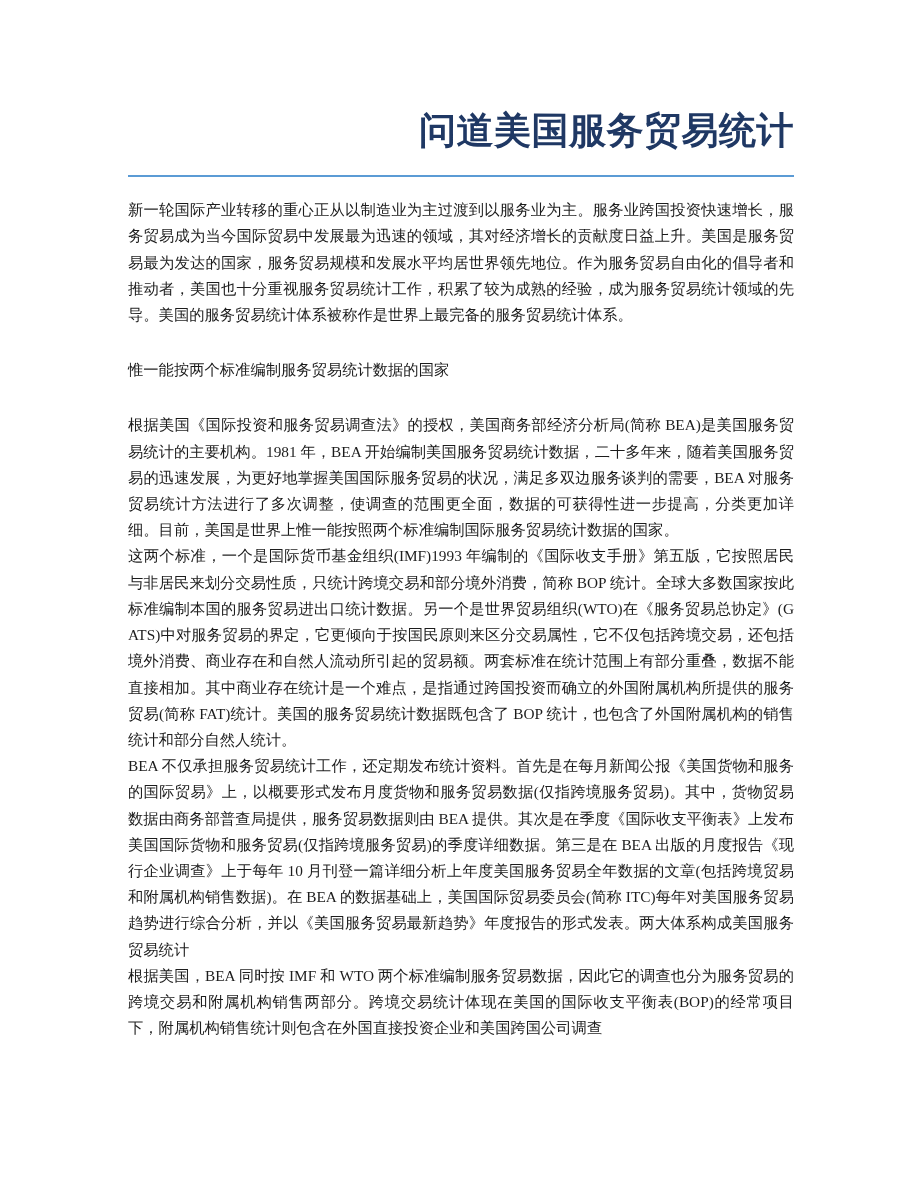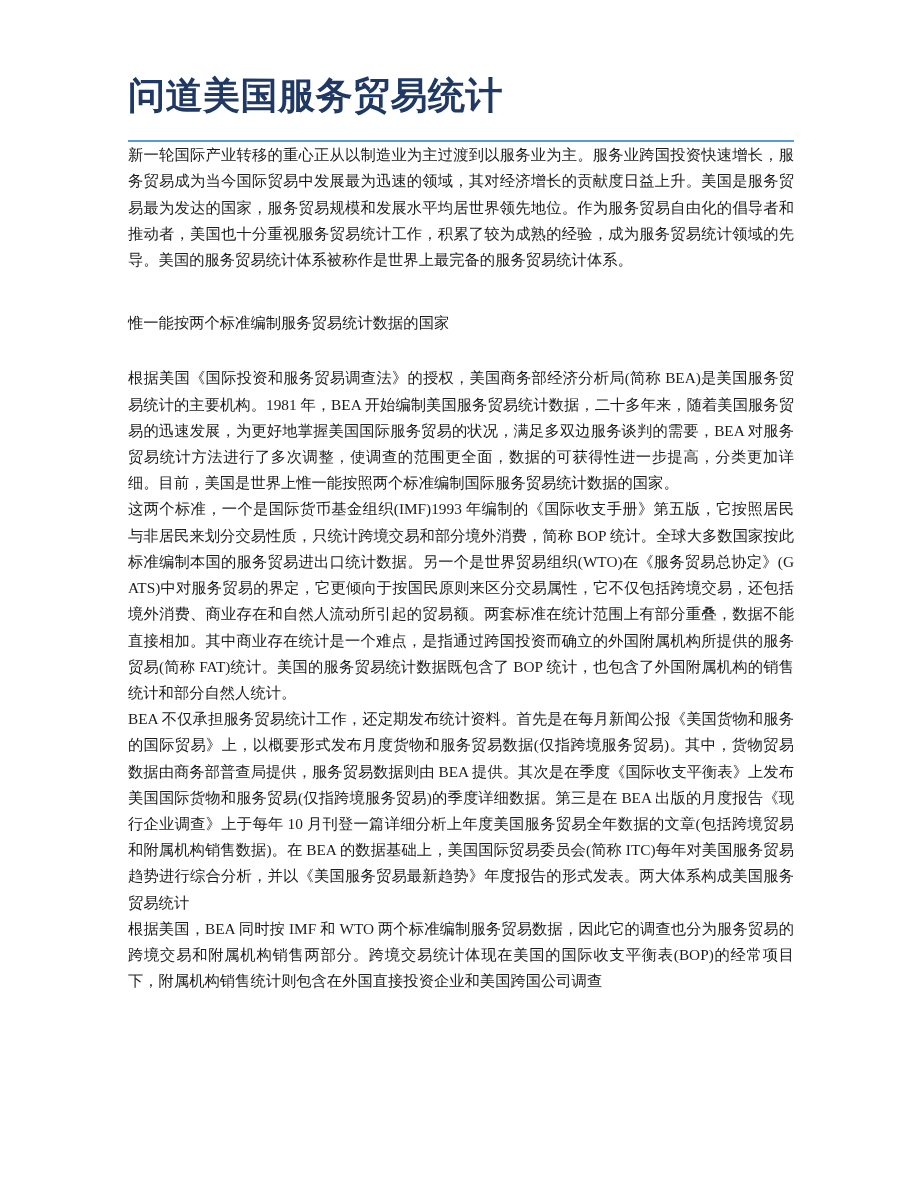--- a/index.html
+++ b/index.html
@@ -22,22 +22,22 @@
     box-sizing: border-box;
   }
   .content {
     position: absolute;
     left: 128px;
     top: 0;
     width: 666px;
   }
   .doc-title {
     margin: 0;
-    padding-top: 73px;
-    text-align: left;
+    padding-top: 108px;
+    text-align: right;
     font-family: "Liberation Sans", "DejaVu Sans", sans-serif;
     font-size: 37px;
     font-weight: bold;
     line-height: 1.25;
     letter-spacing: 0.5px;
     color: #1F3864;
     white-space: nowrap;
   }
   .title-rule {
     margin: 21px 0 0 0;
@@ -48,22 +48,22 @@
   }
   .body-block {
     margin: 0;
     font-size: 15.3px;
     line-height: 26.2px;
     text-align: justify;
     text-justify: inter-ideograph;
     word-break: break-all;
     color: #1c1c1c;
   }
-  .block-intro { }
-  .block-heading { margin-top: 37px; font-family: Liberation Serif, serif; }
+  .block-intro { margin-top: 20px; }
+  .block-heading { margin-top: 29px; font-family: Liberation Serif, serif; }
   .block-main { margin-top: 29px; }
 </style>
 </head>
 <body>
 
 <div class="page" style="background: rgb(255, 255, 255);">
   <div class="content">
 
     <h1 class="doc-title" style="color: rgb(31, 56, 100);">问道美国服务贸易统计</h1>
 

